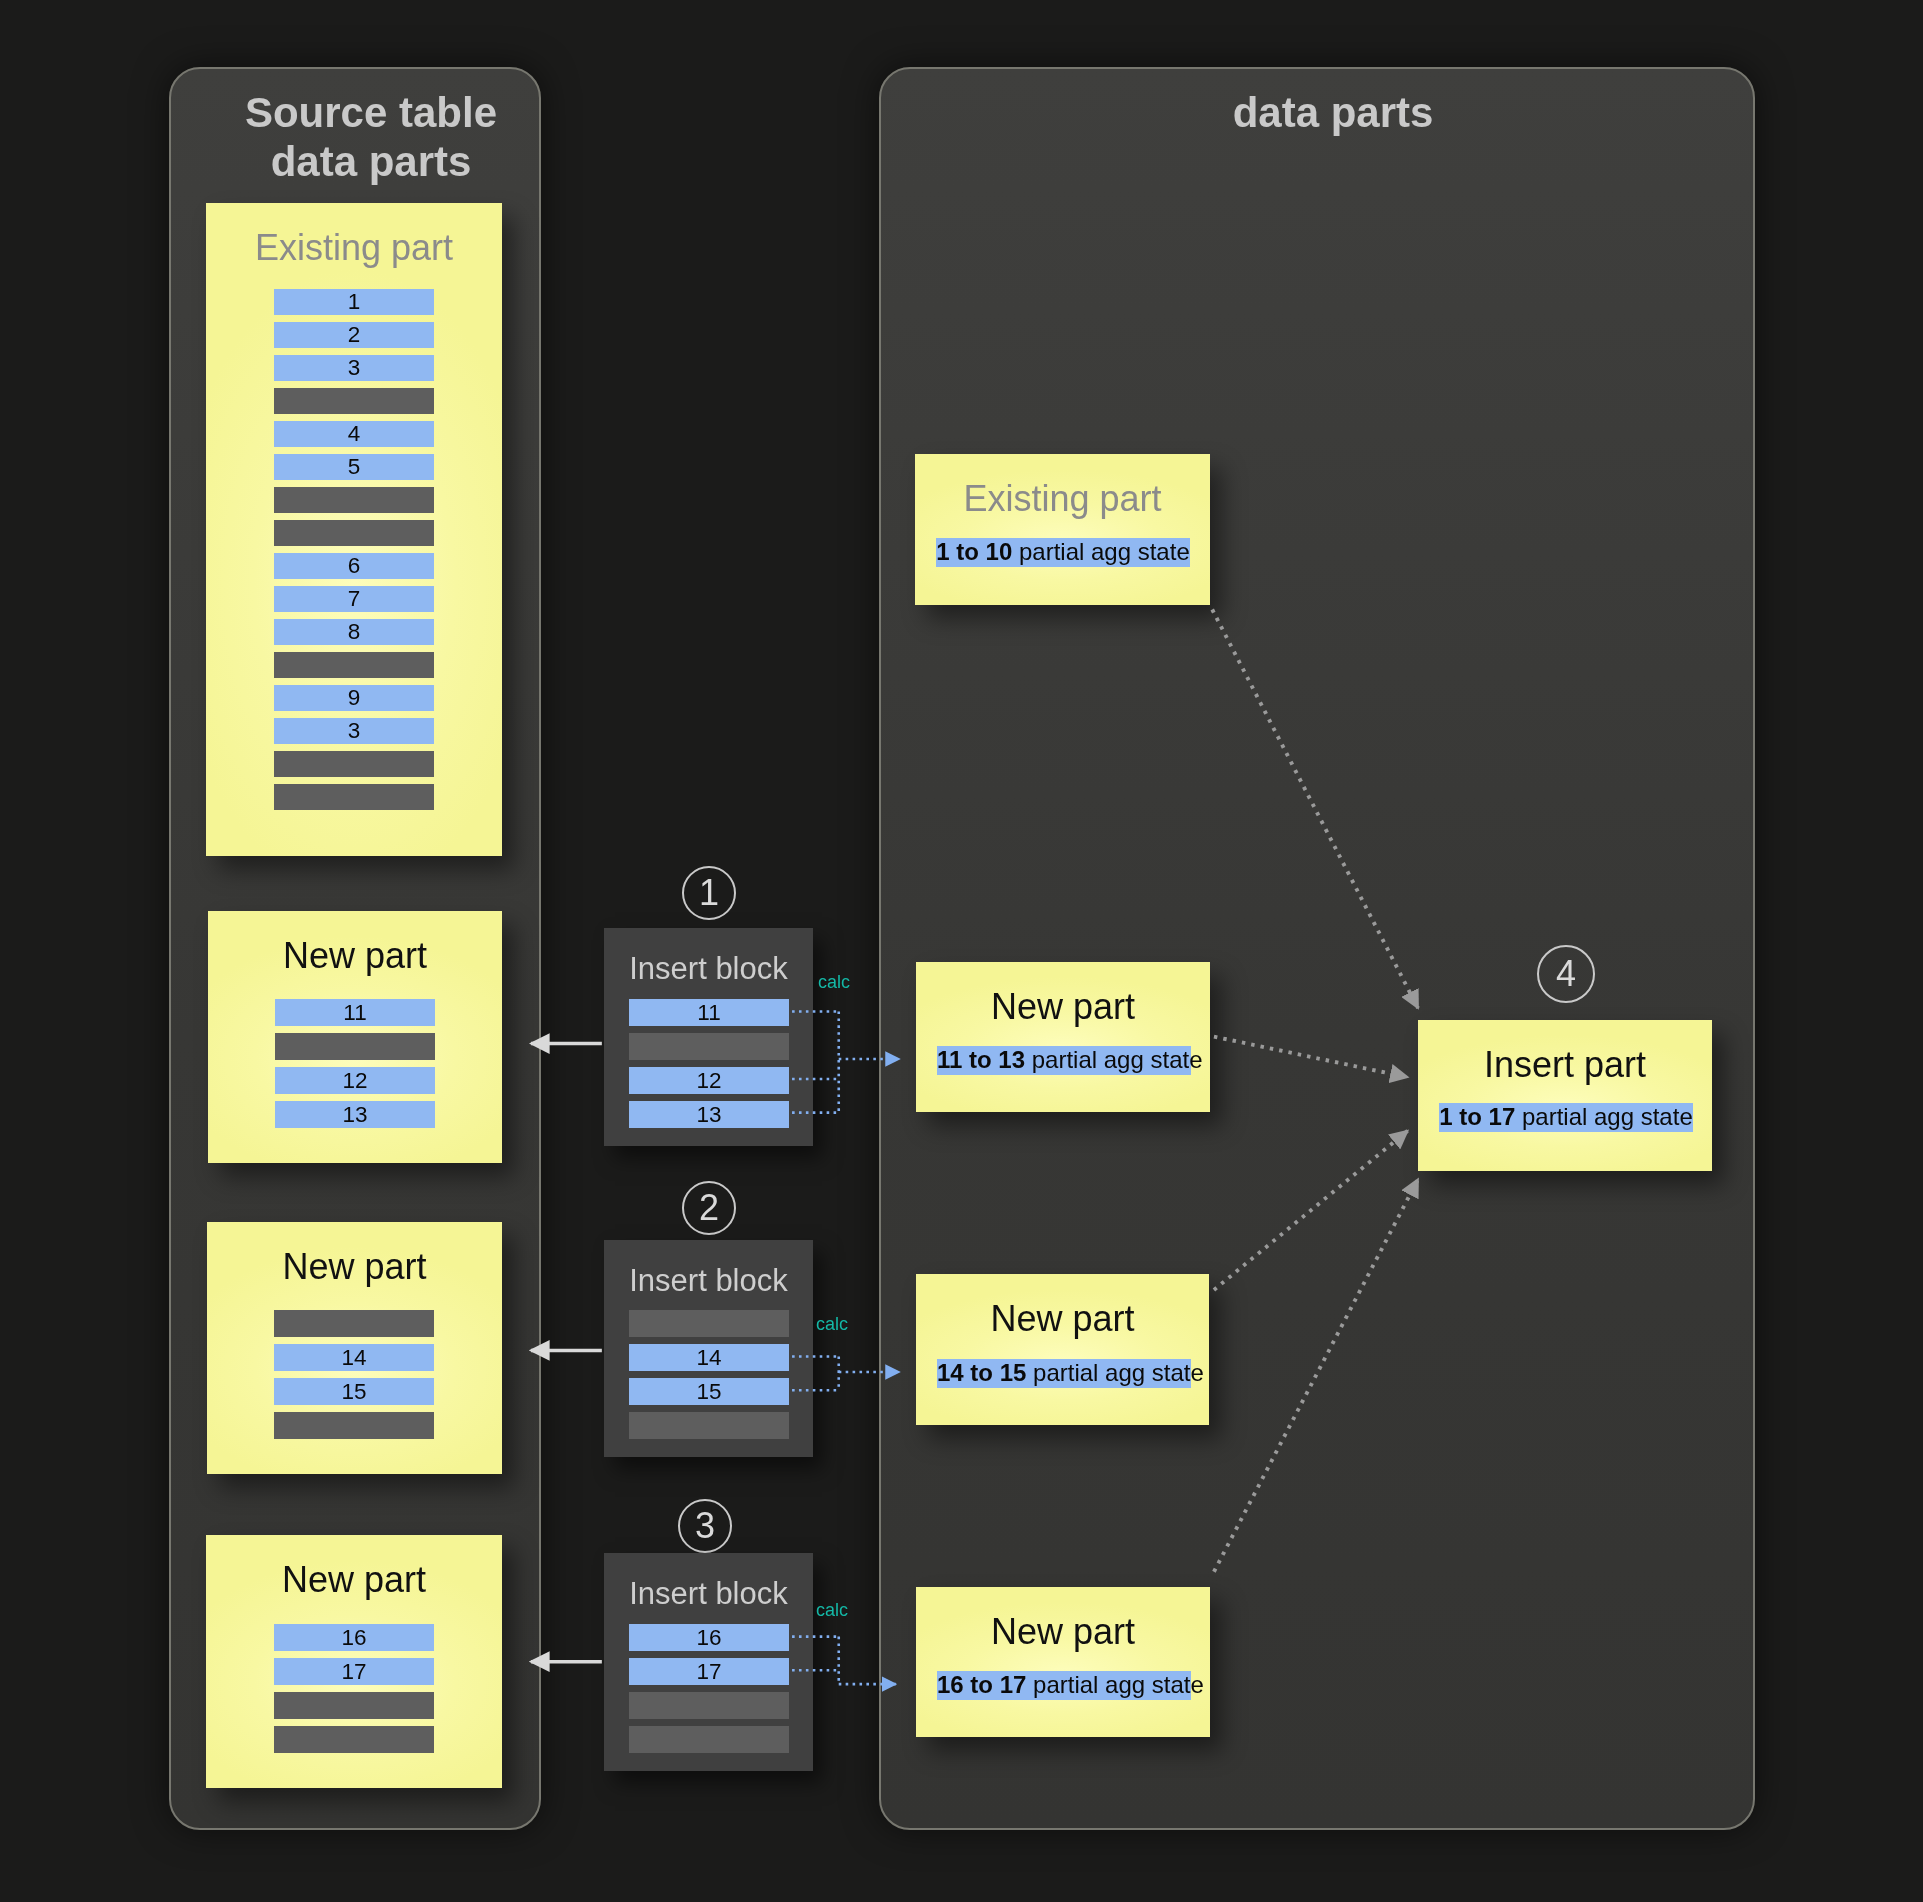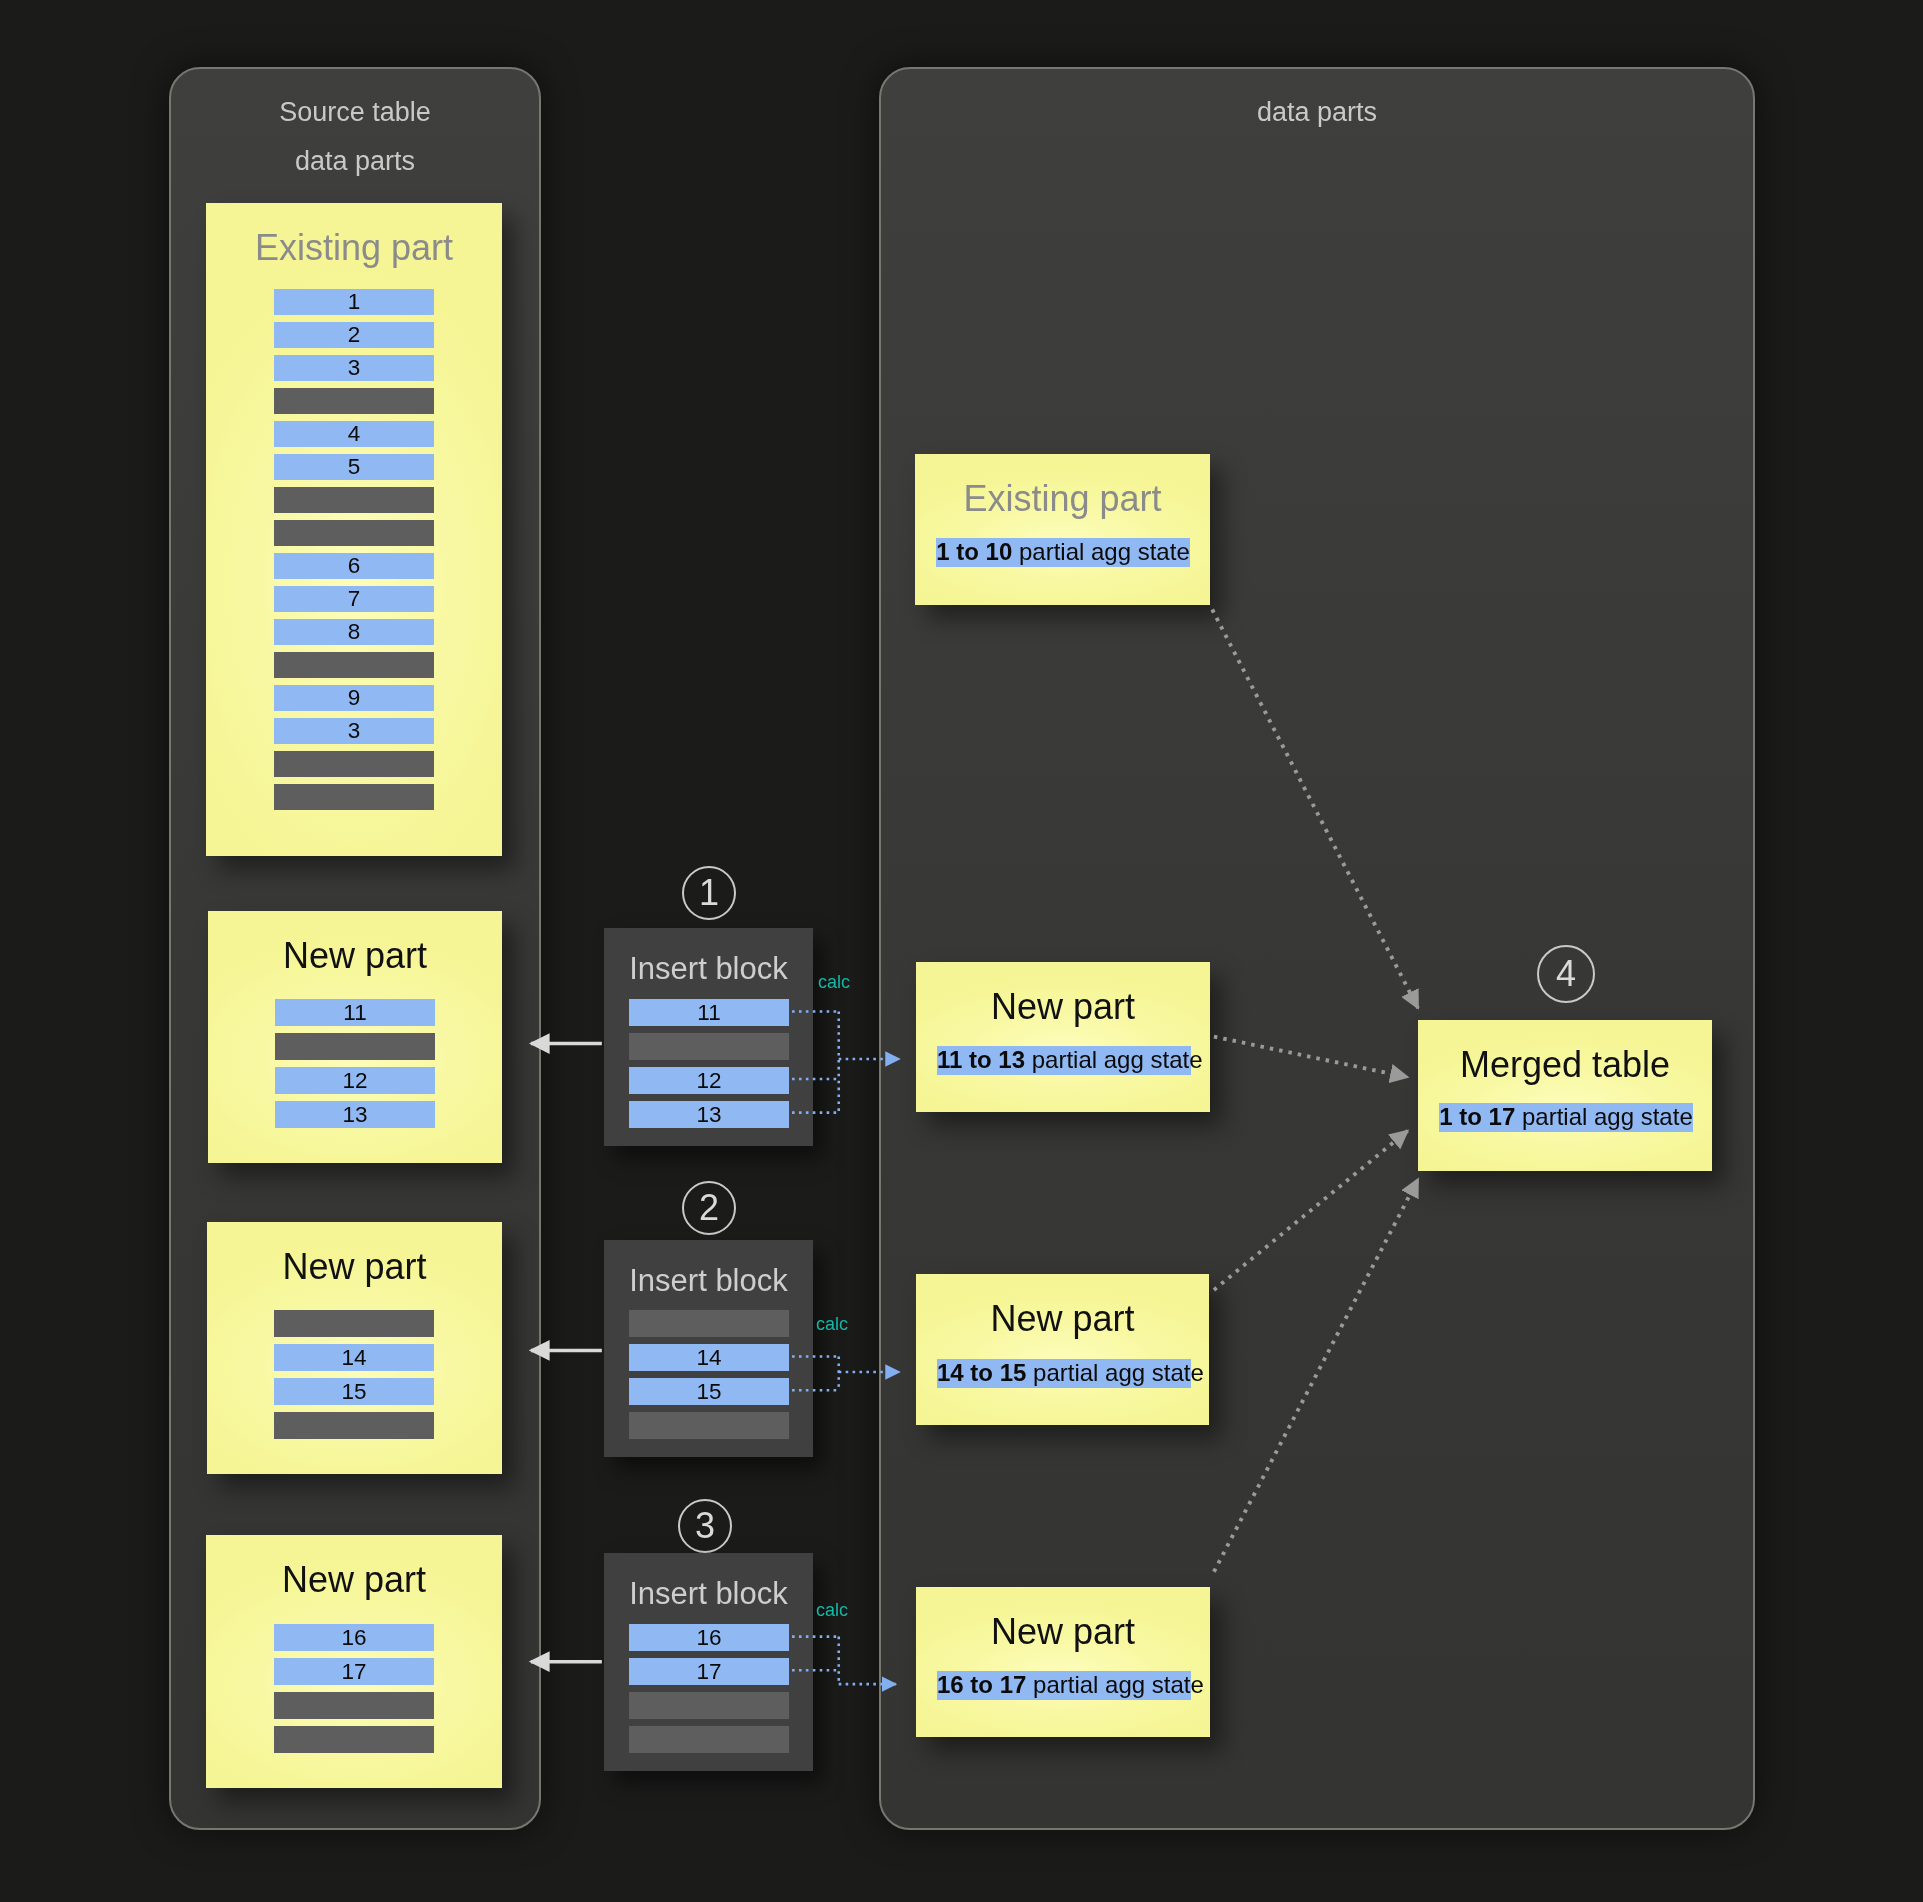--- a/index.html
+++ b/index.html
@@ -4,22 +4,22 @@
 <style>
   html,body{margin:0;padding:0;background:#191918;}
   .canvas{position:relative;width:1923px;height:1902px;background:#1b1b1a;overflow:hidden;
           font-family:"Liberation Sans","DejaVu Sans",sans-serif;}
   
   .panel{position:absolute;top:67px;width:873px;height:1759px;border-radius:31px;
          background:linear-gradient(180deg,#3f3f3d 0%,#373735 55%,#343432 100%);
          border:2.6px solid #77776f;box-shadow:0 0 35px rgba(0,0,0,.55);}
   #src-panel{left:169px;width:368px;}
   #tgt-panel{left:879px;width:872px;}
-  .panel-title{position:absolute;top:19px;left:0;width:100%;text-align:center;
-               color:#c9c9c9;font-size:27px;line-height:49px;}
+  .panel-title{position:absolute;top:19px;left:16px;width:100%;text-align:center;
+               color:#c9c9c9;font-size:42px;line-height:49px;font-weight:bold;}
   
   .ybox{position:absolute;background:radial-gradient(ellipse 62% 48% at 50% 58%,#fdfdbb 0%,#f8f8a2 55%,#f5f595 100%);
         box-shadow:12px 14px 22.5px rgba(0,0,0,.45);}
   .part-title{position:absolute;top:24px;left:0;width:100%;text-align:center;
               font-size:36px;color:#111;}
   .part-title.gray{color:#8b8b8b;}
   
   .rows{position:absolute;display:flex;flex-direction:column;gap:7px;}
   .part-row{width:160px;height:27px;background:#90b8f2;color:#0a0a0a;font-size:22.5px;
             line-height:27px;text-align:center;}
@@ -162,21 +162,21 @@
     <div class="state" style="top:85px;"><b>14 to 15</b><span> partial agg state</span></div>
   </div>
 
   <div class="ybox" style="left:916px;top:1587px;width:294px;height:150px;">
     <div class="part-title">New part</div>
     <div class="state" style="top:84px;"><b>16 to 17</b><span> partial agg state</span></div>
   </div>
 
   <div class="step-circle" style="left:1537px;top:945px;width:54px;height:54px;line-height:54px;">4</div>
   <div class="ybox" style="left:1418px;top:1020px;width:294px;height:151px;">
-    <div class="part-title">Merged table</div>
+    <div class="part-title">Insert part</div>
     <div class="state" style="top:83px;"><b>1 to 17</b><span> partial agg state</span></div>
   </div>
 
   <svg class="overlay" width="1923" height="1902" viewBox="0 0 2224 2200">
     <defs>
       <marker id="head-white" viewBox="0 0 10 10" refX="9" refY="5" markerWidth="6" markerHeight="6" orient="auto-start-reverse">
         <path d="M0 0 L10 5 L0 10 z" fill="#d9d9d9"></path>
       </marker>
       <marker id="head-gray" viewBox="0 0 10 10" refX="9" refY="5" markerWidth="5" markerHeight="5" orient="auto-start-reverse">
         <path d="M0 0 L10 5 L0 10 z" fill="#9a9a9a"></path>

